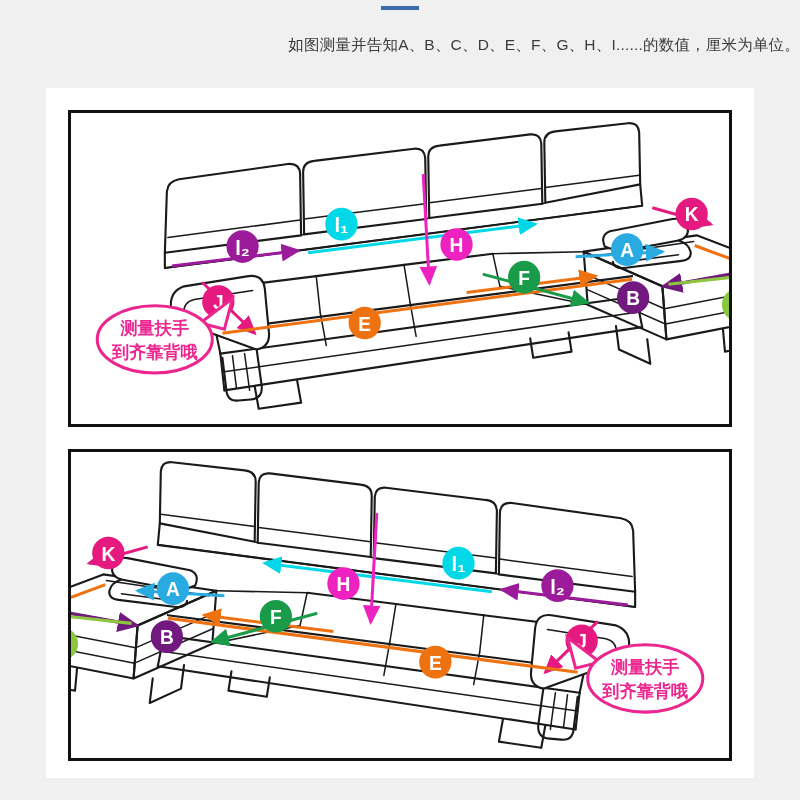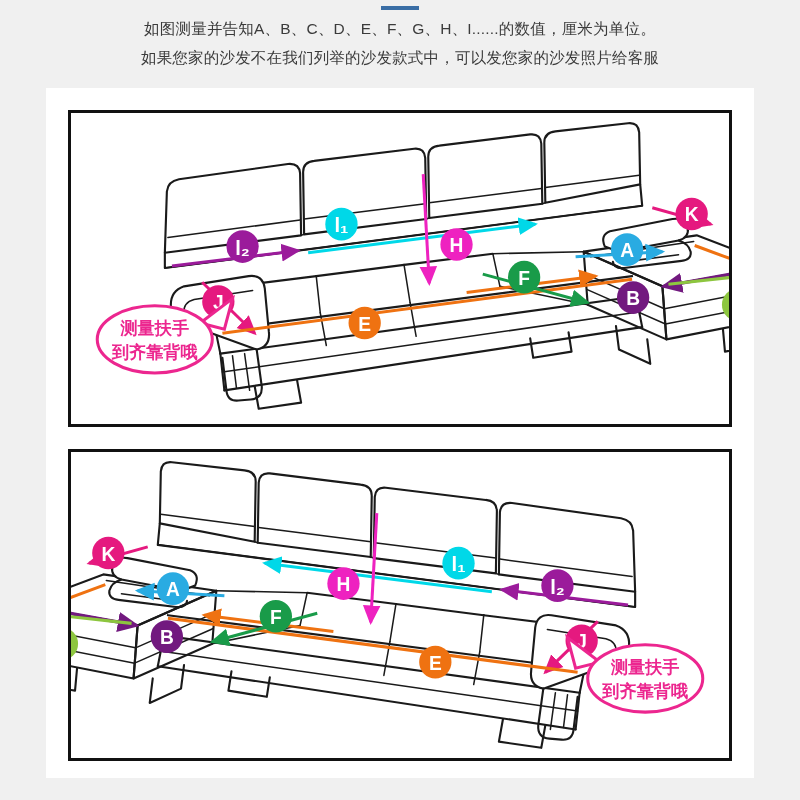--- a/index.html
+++ b/index.html
@@ -25,23 +25,23 @@
     left: 381px;
     top: 6px;
     width: 38px;
     height: 4px;
     background: #3a6ea5;
   }
   
   .header {
     position: absolute;
     left: 0;
-    top: 14px;
+    top: 30px;
     width: 800px;
-    text-align: center;
+    text-align: right;
     color: #333333;
   }
   .header .line {
     font-size: 15.5px;
     line-height: 29px;
     letter-spacing: 0.2px;
     white-space: nowrap;
     color: #3b3b3b;
   }
   
@@ -101,21 +101,20 @@
 </style>
 </head>
 <body>
 
 <div class="page">
 
   <div class="top-rule"></div>
 
   <div class="header">
     <div class="line">如图测量并告知A、B、C、D、E、F、G、H、I......的数值，厘米为单位。</div>
-    <div class="line">如果您家的沙发不在我们列举的沙发款式中，可以发您家的沙发照片给客服</div>
   </div>
 
   <div class="sheet">
 
     <div class="frame frame-1">
       <svg viewBox="0 0 652 305" preserveAspectRatio="none">
 
         <g>
 
           <path class="sofa-fill" d="M93,137 L95,77 Q96,67 107,65 L215,50 Q226,49 227,59 L228,120 Z"></path>

